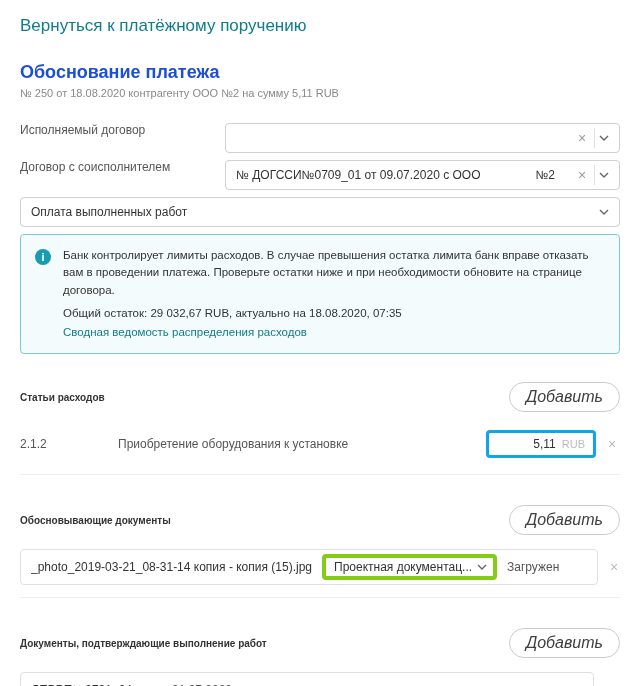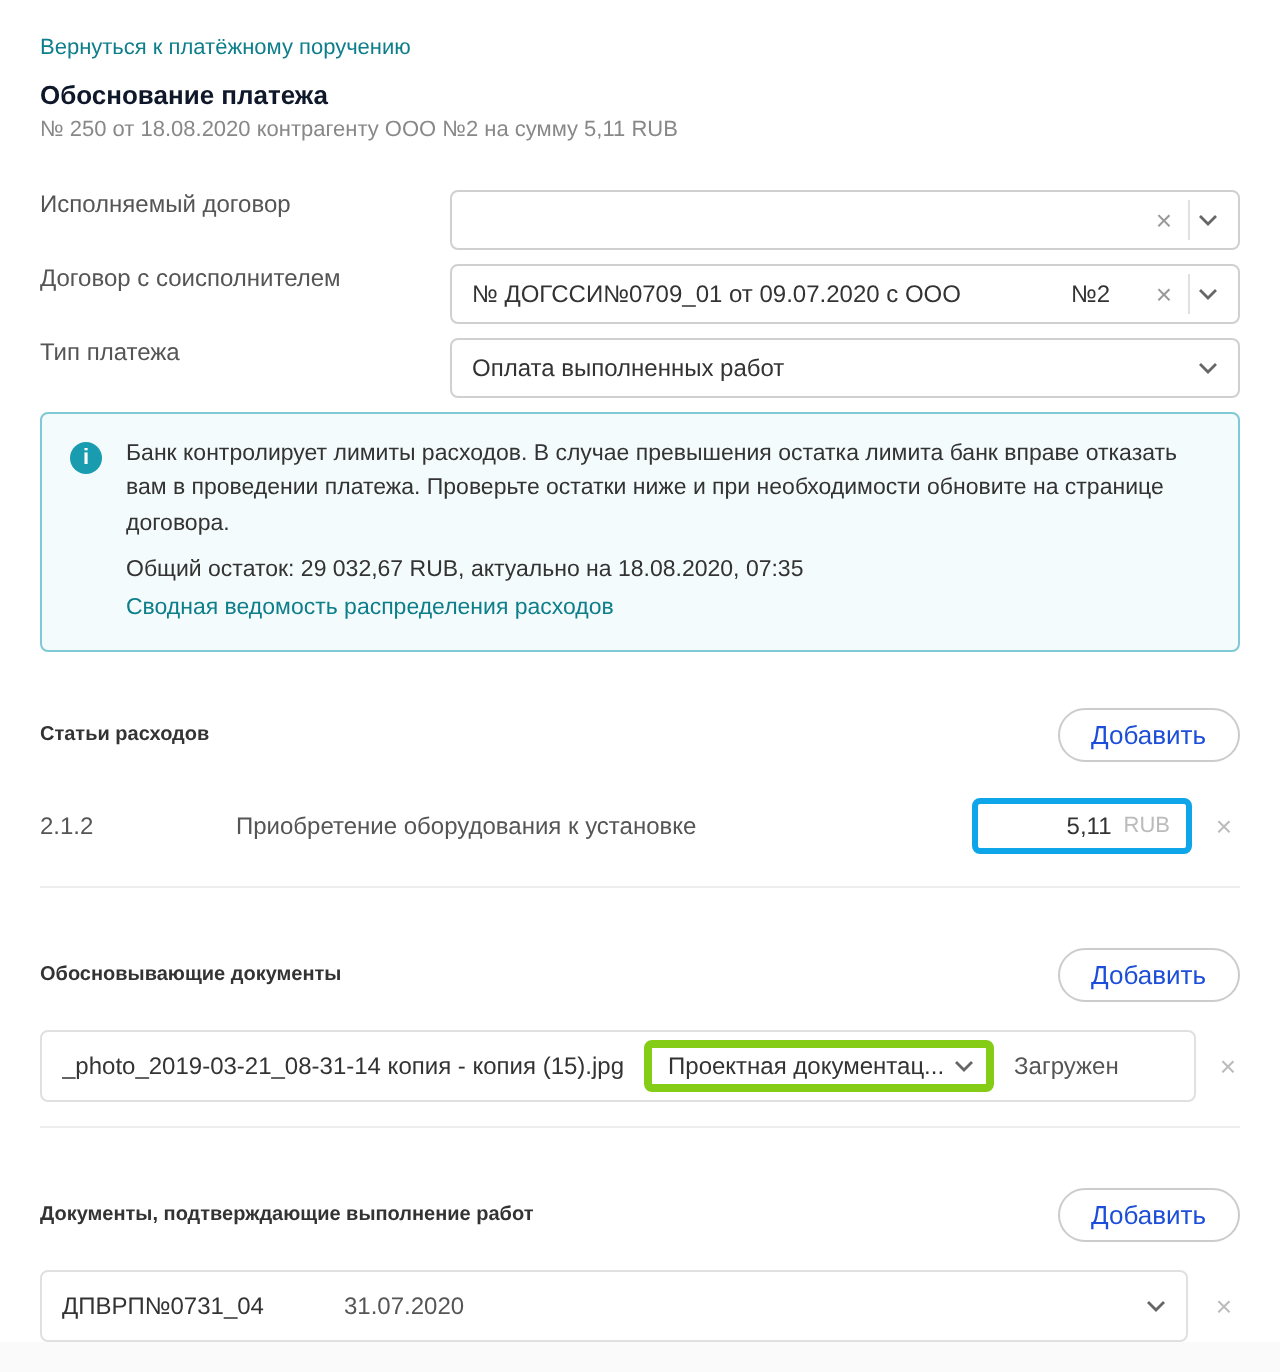--- a/index.html
+++ b/index.html
@@ -15,30 +15,30 @@
       width: 640px;
       height: 686px;
       overflow: hidden;
     }
     .container {
       background: #fff;
       padding: 16px 20px 0 20px;
     }
     .back-link {
       color: #0d7e8a;
-      font-size: 11px;
-      cursor: pointer;
-      margin-bottom: 10px;
+      font-size: 17px;
+      cursor: pointer;
+      margin-bottom: 26px;
       display: inline-block;
       text-align: center;
     }
     h1 {
-      font-size: 13px;
+      font-size: 18px;
       font-weight: 600;
-      color: #0f172a;
+      color: #1d4ed8;
       margin-bottom: 4px;
     }
     .subtitle {
       color: #888;
       font-size: 11px;
       margin-bottom: 24px;
     }
     .field-row {
       display: flex;
       align-items: flex-start;
@@ -153,23 +153,24 @@
     .section-title {
       font-size: 10px;
       font-weight: 600;
       color: #333;
     }
     .btn-add {
       border: 1px solid #ccc;
       background: #fff;
       border-radius: 15px;
       padding: 5px 16px;
-      font-size: 13px;
-      color: #1d4ed8;
-      cursor: pointer;
+      font-size: 16px;
+      color: #404040;
+      cursor: pointer;
+      font-style: italic;
     }
     .expense-row {
       display: flex;
       align-items: center;
       gap: 18px;
       padding: 4px 0;
     }
     .expense-code {
       width: 80px;
       color: #555;
@@ -299,21 +300,20 @@
           <svg width="10" height="6" viewBox="0 0 10 6">
               <path d="M1 1l4 4 4-4" stroke="currentColor" fill="none" stroke-width="1.4"></path>
             </svg>
         </span>
       </div>
     </div>
   </div>
 
   
   <div class="field-row">
-    <div class="field-label">Тип платежа</div>
     <div class="field-control">
       <div class="select-box simple">
         <span>Оплата выполненных работ</span>
         <span class="select-chevron">
           <svg width="10" height="6" viewBox="0 0 10 6">
               <path d="M1 1l4 4 4-4" stroke="currentColor" fill="none" stroke-width="1.4"></path>
             </svg>
         </span>
       </div>
     </div>

